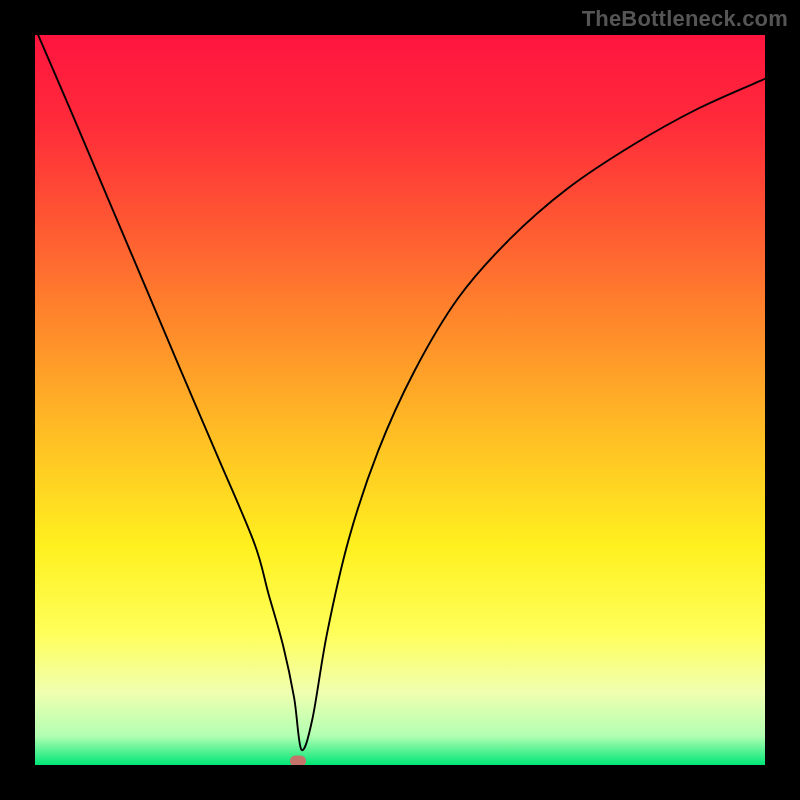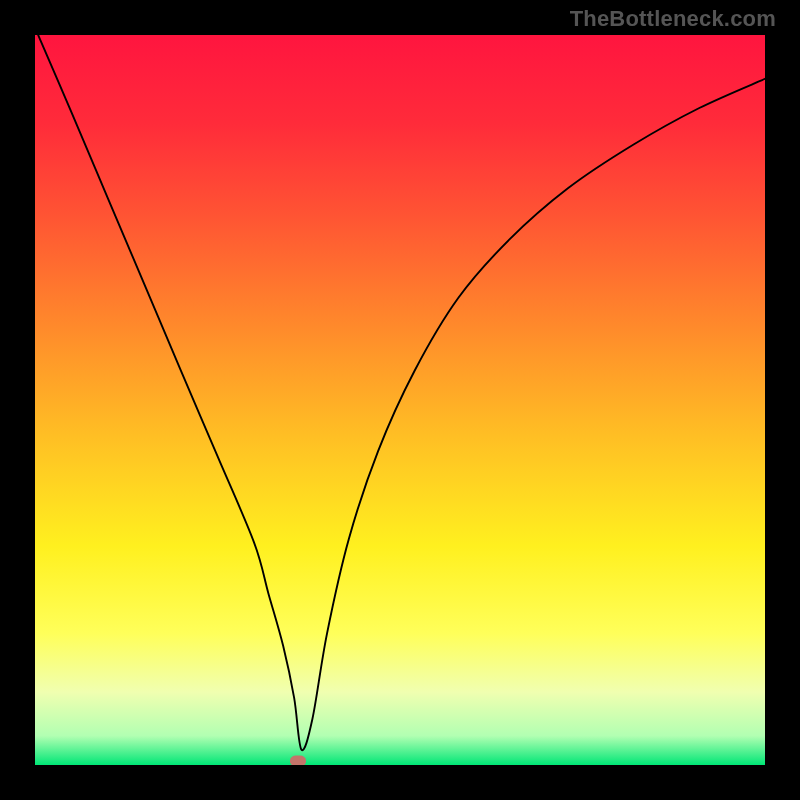--- a/index.html
+++ b/index.html
@@ -20,21 +20,21 @@
     position: absolute;
     left: 35px;
     top: 35px;
     width: 730px;
     height: 730px;
     overflow: hidden;
   }
   .watermark {
     position: absolute;
     top: 6px;
-    right: 24px;
+    right: 12px;
     color: #555;
     font-weight: bold;
     font-size: 22px;
     letter-spacing: 0.2px;
   }
   .marker {
     position: absolute;
     width: 16px;
     height: 11px;
     background: #c4746a;

